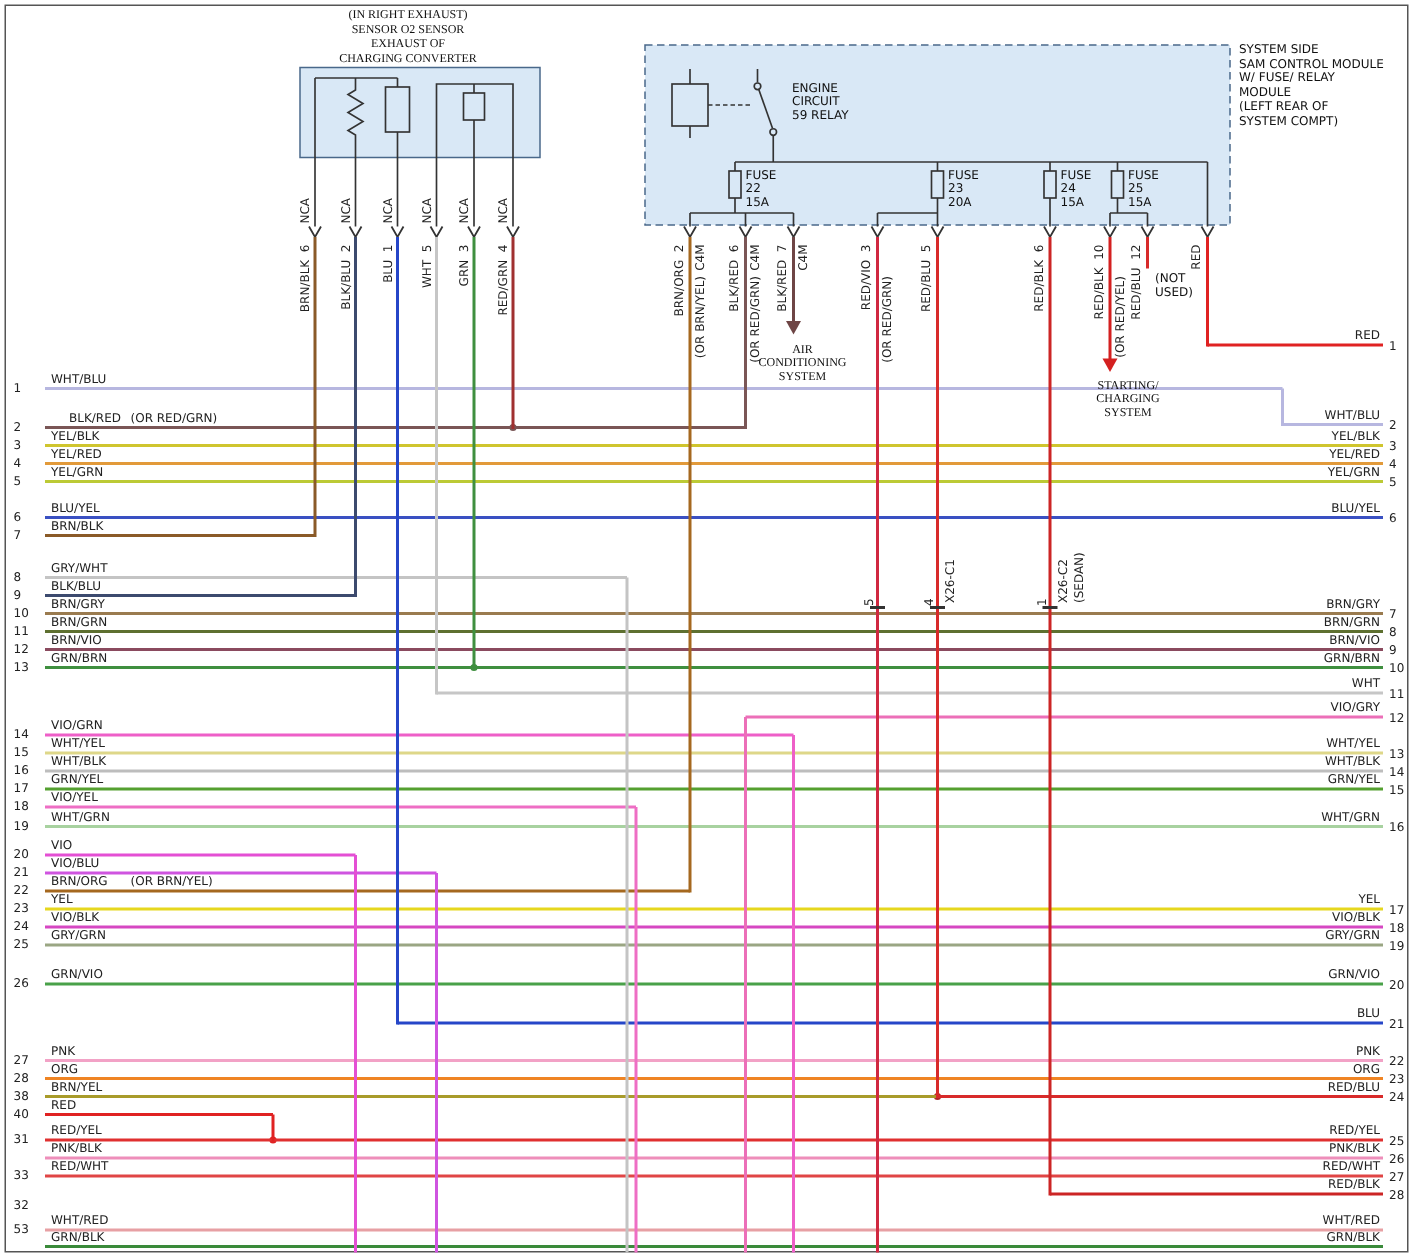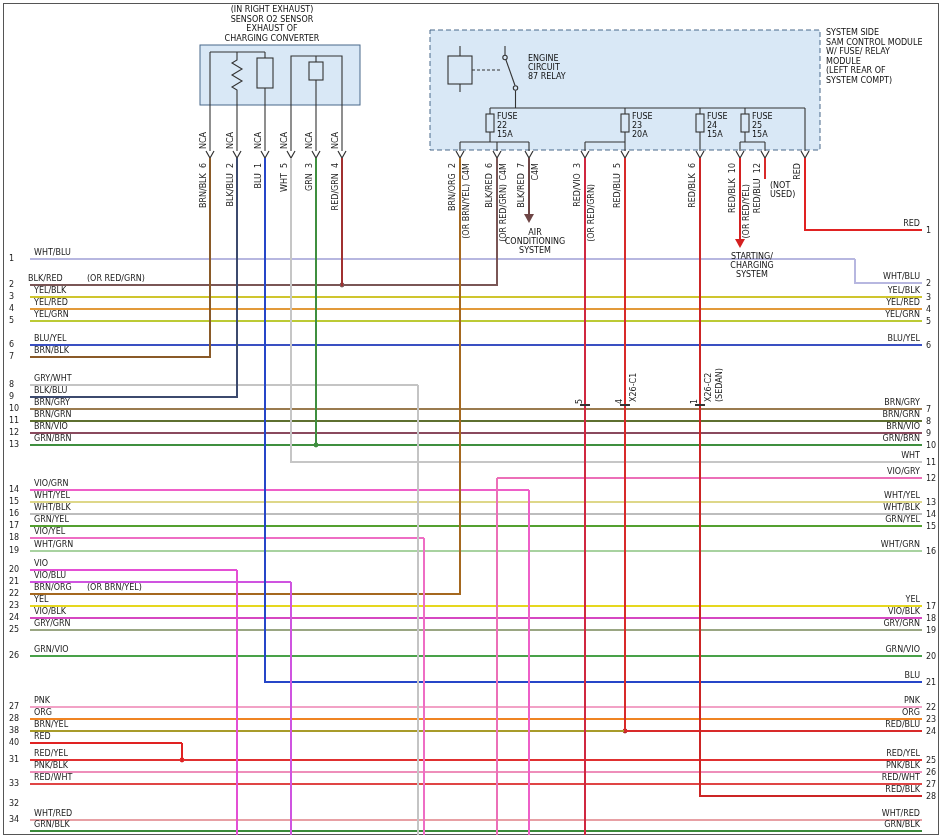--- a/index.html
+++ b/index.html
@@ -8,21 +8,21 @@
   svg{position:absolute;left:0;top:0;}
   .wh{position:absolute;height:2px;}
   .wv{position:absolute;width:2px;}
   .lab{position:absolute;font-size:8px;line-height:8px;color:#222;white-space:nowrap;}
   .labr{position:absolute;left:640px;width:280px;text-align:right;font-size:8px;line-height:8px;color:#222;white-space:nowrap;}
   .numl{position:absolute;left:9px;width:20px;font-size:8px;line-height:8px;color:#222;}
   .numr{position:absolute;left:926px;width:16px;font-size:8px;line-height:8px;color:#222;}
   .vlab{position:absolute;height:10px;font-size:8px;line-height:10px;color:#222;white-space:nowrap;
         transform:rotate(-90deg);transform-origin:0 0;}
   .cap{position:absolute;font-size:8px;line-height:9px;color:#111;white-space:nowrap;}
-  .capc{text-align:center;}
+  .capc{text-align:center;font-family:Liberation Serif, serif;}
   .tick{position:absolute;height:2px;width:10px;background:#333;}
 </style>
 </head>
 <body>
 
 <div id="canvas">
 
   <svg id="static-layer" width="942" height="838" viewBox="0 0 942 838">
 
     <rect x="3.5" y="3.5" width="935" height="831" fill="none" stroke="#555" stroke-width="1"></rect>
@@ -95,21 +95,21 @@
 
   <div id="layer">
       <div class="wh" style="left: 30px; top: 258px; width: 825px; background-color: rgb(183, 183, 224);"></div>
       <div class="numl" style="top: 255px;">1</div>
       <div class="lab" style="left: 34px; top: 249px;">WHT/BLU</div>
       <div class="wh" style="left: 855px; top: 282px; width: 67px; background-color: rgb(183, 183, 224);"></div>
       <div class="labr" style="top: 273px;">WHT/BLU</div>
       <div class="numr" style="top: 280px;">2</div>
       <div class="wh" style="left: 30px; top: 284px; width: 467px; background-color: rgb(122, 86, 86);"></div>
       <div class="numl" style="top: 281px;">2</div>
-      <div class="lab" style="left: 28px; top: 275px;">BLK/RED</div>
+      <div class="lab" style="left: 46px; top: 275px;">BLK/RED</div>
       <div class="lab" style="left: 87px; top: 275px;">(OR RED/GRN)</div>
       <div class="wh" style="left: 30px; top: 296px; width: 892px; background-color: rgb(207, 197, 46);"></div>
       <div class="numl" style="top: 293px;">3</div>
       <div class="lab" style="left: 34px; top: 287px;">YEL/BLK</div>
       <div class="labr" style="top: 287px;">YEL/BLK</div>
       <div class="numr" style="top: 294px;">3</div>
       <div class="wh" style="left: 30px; top: 308px; width: 892px; background-color: rgb(226, 154, 58);"></div>
       <div class="numl" style="top: 305px;">4</div>
       <div class="lab" style="left: 34px; top: 299px;">YEL/RED</div>
       <div class="labr" style="top: 299px;">YEL/RED</div>
@@ -249,21 +249,21 @@
       <div class="numr" style="top: 769px;">26</div>
       <div class="wh" style="left: 30px; top: 783px; width: 892px; background-color: rgb(224, 69, 69);"></div>
       <div class="numl" style="top: 780px;">33</div>
       <div class="lab" style="left: 34px; top: 774px;">RED/WHT</div>
       <div class="labr" style="top: 774px;">RED/WHT</div>
       <div class="numr" style="top: 781px;">27</div>
       <div class="wh" style="left: 700px; top: 795px; width: 222px; background-color: rgb(204, 37, 37);"></div>
       <div class="labr" style="top: 786px;">RED/BLK</div>
       <div class="numr" style="top: 793px;">28</div>
       <div class="wh" style="left: 30px; top: 819px; width: 892px; background-color: rgb(231, 160, 164);"></div>
-      <div class="numl" style="top: 816px;">34</div>
+      <div class="numl" style="top: 816px;">53</div>
       <div class="lab" style="left: 34px; top: 810px;">WHT/RED</div>
       <div class="labr" style="top: 810px;">WHT/RED</div>
       <div class="wh" style="left: 30px; top: 830px; width: 892px; background-color: rgb(58, 138, 58);"></div>
       <div class="lab" style="left: 34px; top: 821px;">GRN/BLK</div>
       <div class="labr" style="top: 821px;">GRN/BLK</div>
       <div class="wh" style="left: 805px; top: 229px; width: 117px; background-color: rgb(224, 34, 34);"></div>
       <div class="labr" style="top: 220px;">RED</div>
       <div class="numr" style="top: 227px;">1</div>
       <div class="wv" style="left: 209px; top: 158px; height: 200px; background-color: rgb(138, 90, 40);"></div>
       <div class="wv" style="left: 236px; top: 158px; height: 240px; background-color: rgb(60, 74, 110);"></div>
@@ -321,21 +321,21 @@
       <div class="cap capc" style="left: 192px; width: 160px; top: 24px;">EXHAUST OF</div>
       <div class="cap capc" style="left: 192px; width: 160px; top: 33.5px;">CHARGING CONVERTER</div>
       <div class="cap" style="left: 826px; top: 28px;">SYSTEM SIDE</div>
       <div class="cap" style="left: 826px; top: 37.5px;">SAM CONTROL MODULE</div>
       <div class="cap" style="left: 826px; top: 47px;">W/ FUSE/ RELAY</div>
       <div class="cap" style="left: 826px; top: 56.5px;">MODULE</div>
       <div class="cap" style="left: 826px; top: 66px;">(LEFT REAR OF</div>
       <div class="cap" style="left: 826px; top: 75.5px;">SYSTEM COMPT)</div>
       <div class="cap" style="left: 528px; top: 54px;">ENGINE</div>
       <div class="cap" style="left: 528px; top: 63px;">CIRCUIT</div>
-      <div class="cap" style="left: 528px; top: 72px;">87 RELAY</div>
+      <div class="cap" style="left: 528px; top: 72px;">59 RELAY</div>
       <div class="cap" style="left: 497px; top: 112px;">FUSE</div>
       <div class="cap" style="left: 497px; top: 121px;">22</div>
       <div class="cap" style="left: 497px; top: 130px;">15A</div>
       <div class="cap" style="left: 632px; top: 112px;">FUSE</div>
       <div class="cap" style="left: 632px; top: 121px;">23</div>
       <div class="cap" style="left: 632px; top: 130px;">20A</div>
       <div class="cap" style="left: 707px; top: 112px;">FUSE</div>
       <div class="cap" style="left: 707px; top: 121px;">24</div>
       <div class="cap" style="left: 707px; top: 130px;">15A</div>
       <div class="cap" style="left: 752px; top: 112px;">FUSE</div>

